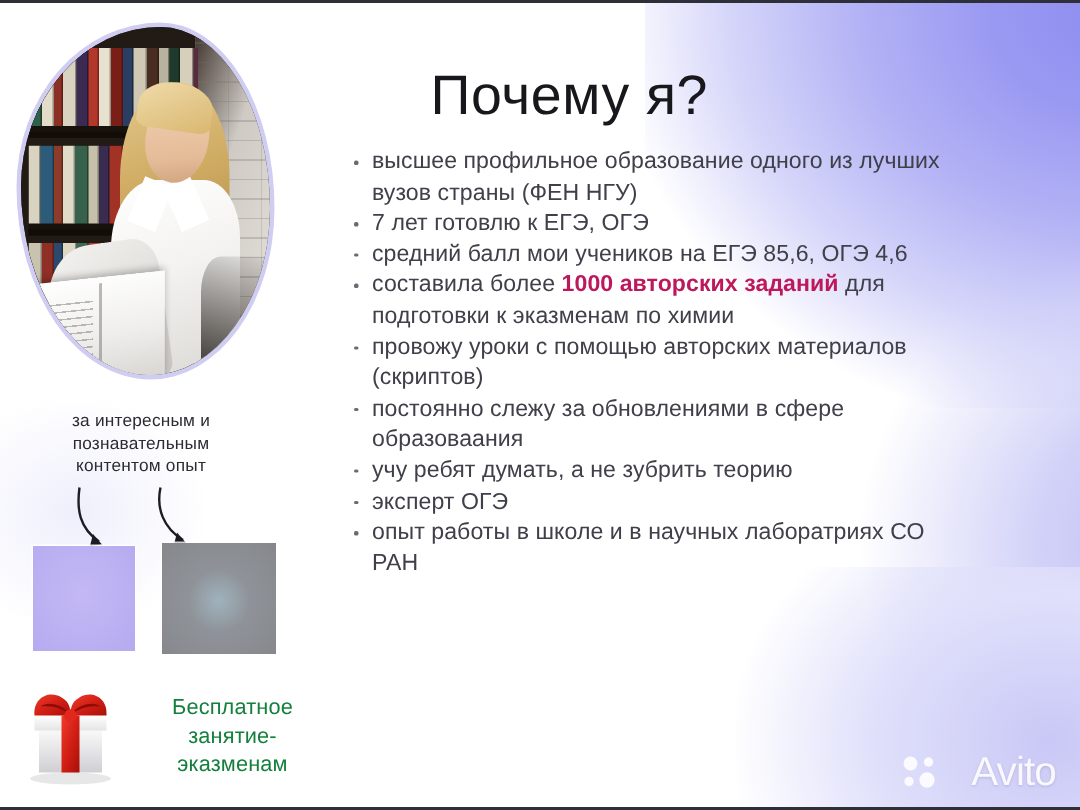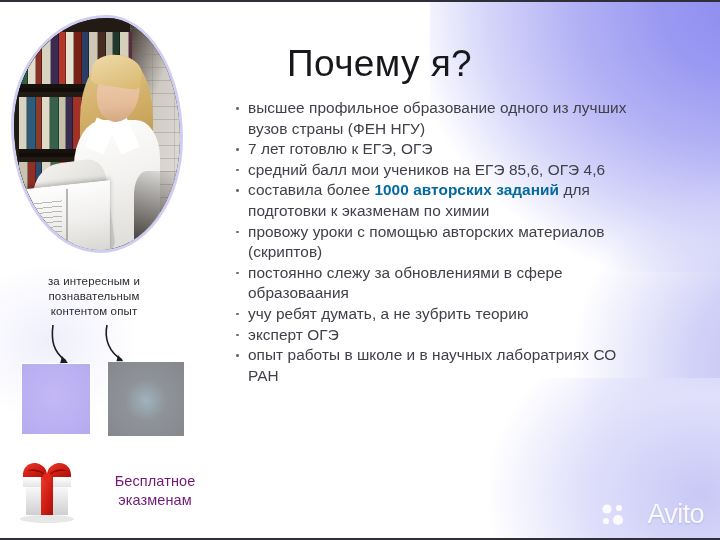--- a/index.html
+++ b/index.html
@@ -226,21 +226,21 @@
     top: 455px;
     width: 210px;
     display: flex;
     align-items: center;
     gap: 6px;
   }
   .gift-icon { width: 74px; height: 68px; flex: 0 0 auto; }
   .gift-text {
     font-size: 14.5px;
     line-height: 19px;
-    color: #701a75;
+    color: #15803d;
     text-align: center;
     flex: 1 1 auto;
     letter-spacing: .1px;
   }
 
   
   .title {
     position: absolute;
     left: 247px;
     top: 40px;
@@ -272,21 +272,21 @@
   .bullets li::before {
     content: "";
     position: absolute;
     left: 2px;
     top: 9px;
     width: 2.5px;
     height: 2.5px;
     border-radius: 50%;
     background: #6a6a74;
   }
-  .bullets li b { font-weight: 700; color: #0369a1; }
+  .bullets li b { font-weight: 700; color: #be185d; }
 
   
   .avito {
     position: absolute;
     right: 16px;
     bottom: 10px;
     display: flex;
     align-items: center;
     gap: 20px;
     opacity: .92;
@@ -426,20 +426,21 @@
       <path d="M13,20 L61,20 L61,30 L13,30 Z" fill="url(#boxTop)"></path>
       <path d="M31,20 L43,20 L43,58 L31,58 Z" fill="url(#rib)"></path>
       <path d="M13,20 C12,8 23,3 31,8 C37,11 37,17 37,20 Z" fill="url(#rib)"></path>
       <path d="M61,20 C62,8 51,3 43,8 C37,11 37,17 37,20 Z" fill="url(#rib)"></path>
       <path d="M37,20 C33,13 22,10 17,14 C24,13 32,15 37,20 Z" fill="#8f0c06"></path>
       <path d="M37,20 C41,13 52,10 57,14 C50,13 42,15 37,20 Z" fill="#8f0c06"></path>
       <circle cx="37" cy="20" r="4.2" fill="#e2281c"></circle>
     </svg>
     <div class="gift-text">
       <div>Бесплатное</div>
+      <div>занятие-</div>
       <div>эказменам</div>
     </div>
   </div>
 
   <div class="title">Почему я?</div>
 
   <ul class="bullets" id="bullet-list">
       <li><span>высшее профильное образование одного из лучших вузов страны (ФЕН НГУ)</span></li>
       <li><span>7 лет готовлю к ЕГЭ, ОГЭ</span></li>
       <li><span>средний балл мои учеников на ЕГЭ  85,6, ОГЭ 4,6</span></li>

